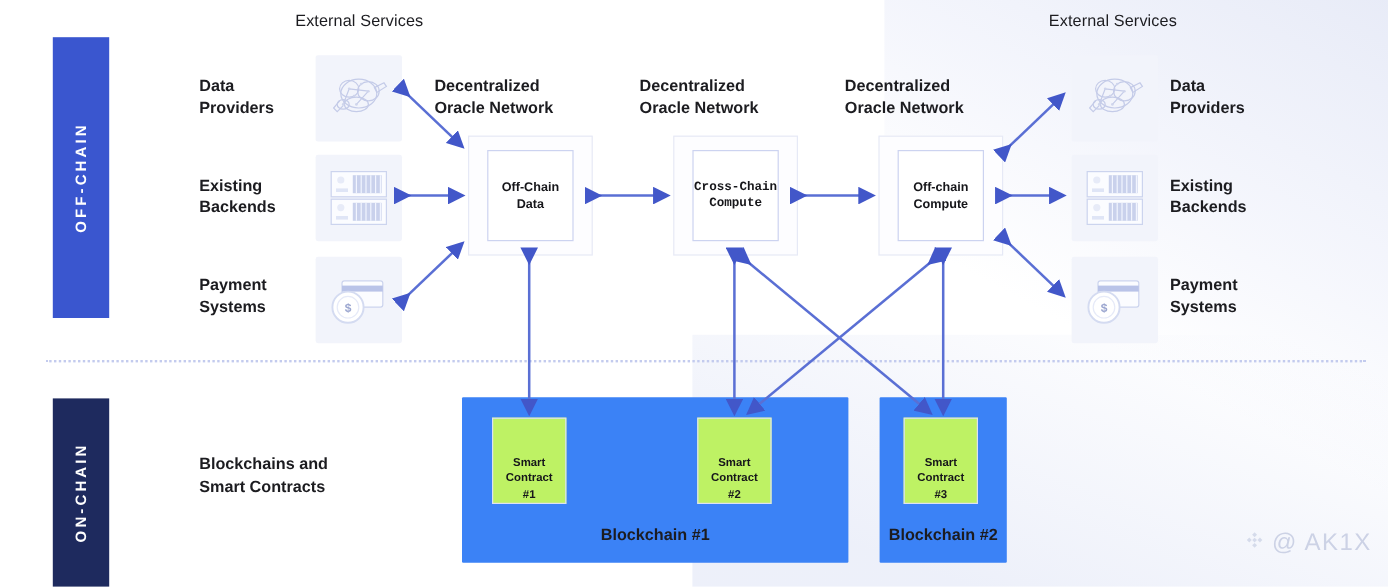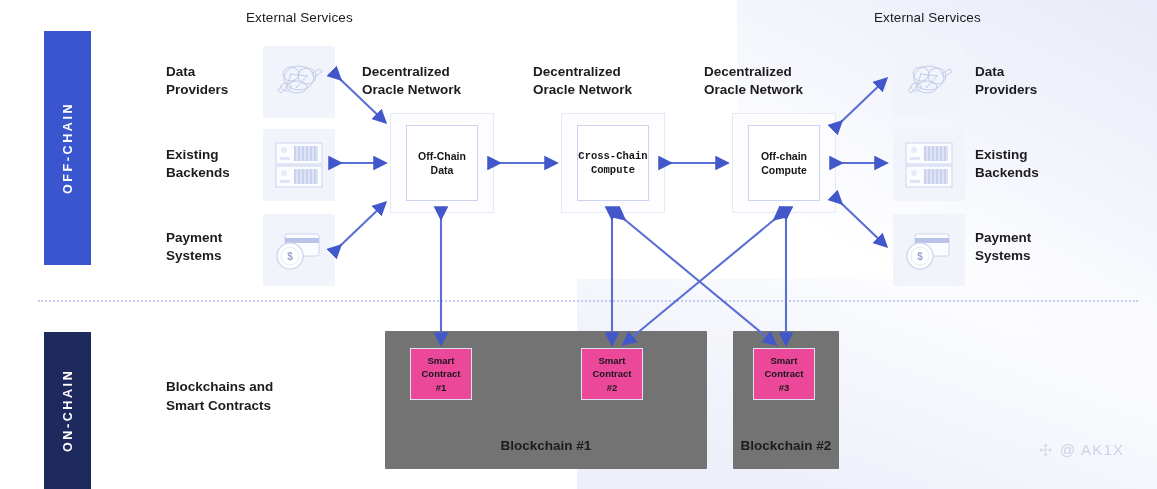--- a/index.html
+++ b/index.html
@@ -94,33 +94,33 @@
     width: 72px; height: 76px; border: 1.5px solid #ccd3f0; background: #fff;
     display: flex; align-items: center; justify-content: center; text-align: center;
   }
   .don-inner span {
     font-size: 10.5px; font-weight: 700; color: #16161a; line-height: 1.35;
     white-space: pre-line;
   }
 
   
   .chain-box {
-    position: absolute; background: #737373; border-radius: 1px;
+    position: absolute; background: #3b82f6; border-radius: 1px;
   }
   #chain1 { left: 385px; top: 331px; width: 322px; height: 138px; }
   #chain2 { left: 733px; top: 331px; width: 106px; height: 138px; }
   .chain-label {
     position: absolute; bottom: 16px; left: 0; width: 100%;
     text-align: center; font-size: 13.5px; font-weight: 700; color: #1c1c20;
   }
 
   .sc-box {
-    position: absolute; width: 62px; height: 52px; background: #ec4899;
+    position: absolute; width: 62px; height: 72px; background: #bef264;
     border: 1.5px solid #dde2f2;
-    display: flex; align-items: center; justify-content: center; text-align: center;
+    display: flex; align-items: flex-end; justify-content: center; text-align: center;
   }
   .sc-box span {
     font-size: 9.5px; font-weight: 700; color: #16161a; line-height: 1.4;
     white-space: pre-line;
   }
   #sc1 { left: 410px; top: 348px; }
   #sc2 { left: 581px; top: 348px; }
   #sc3 { left: 753px; top: 348px; }
 
   
@@ -130,21 +130,21 @@
     line-height: 1.4; white-space: pre-line;
   }
 
   
   #arrows { position: absolute; left: 0; top: 0; width: 1157px; height: 489px; pointer-events: none; }
 
   
   #watermark {
     position: absolute; left: 1036px; top: 441px;
     display: flex; align-items: flex-start; gap: 5px;
-    color: #c9cfe4; font-size: 15px; letter-spacing: 1.2px;
+    color: #c9cfe4; font-size: 20px; letter-spacing: 1.2px;
     opacity: .92;
   }
   #watermark .wm-text { font-family: "Liberation Sans", sans-serif; }
 </style>
 </head>
 <body>
 
 <div id="stage">
 
   <div class="corner-wash"></div>

